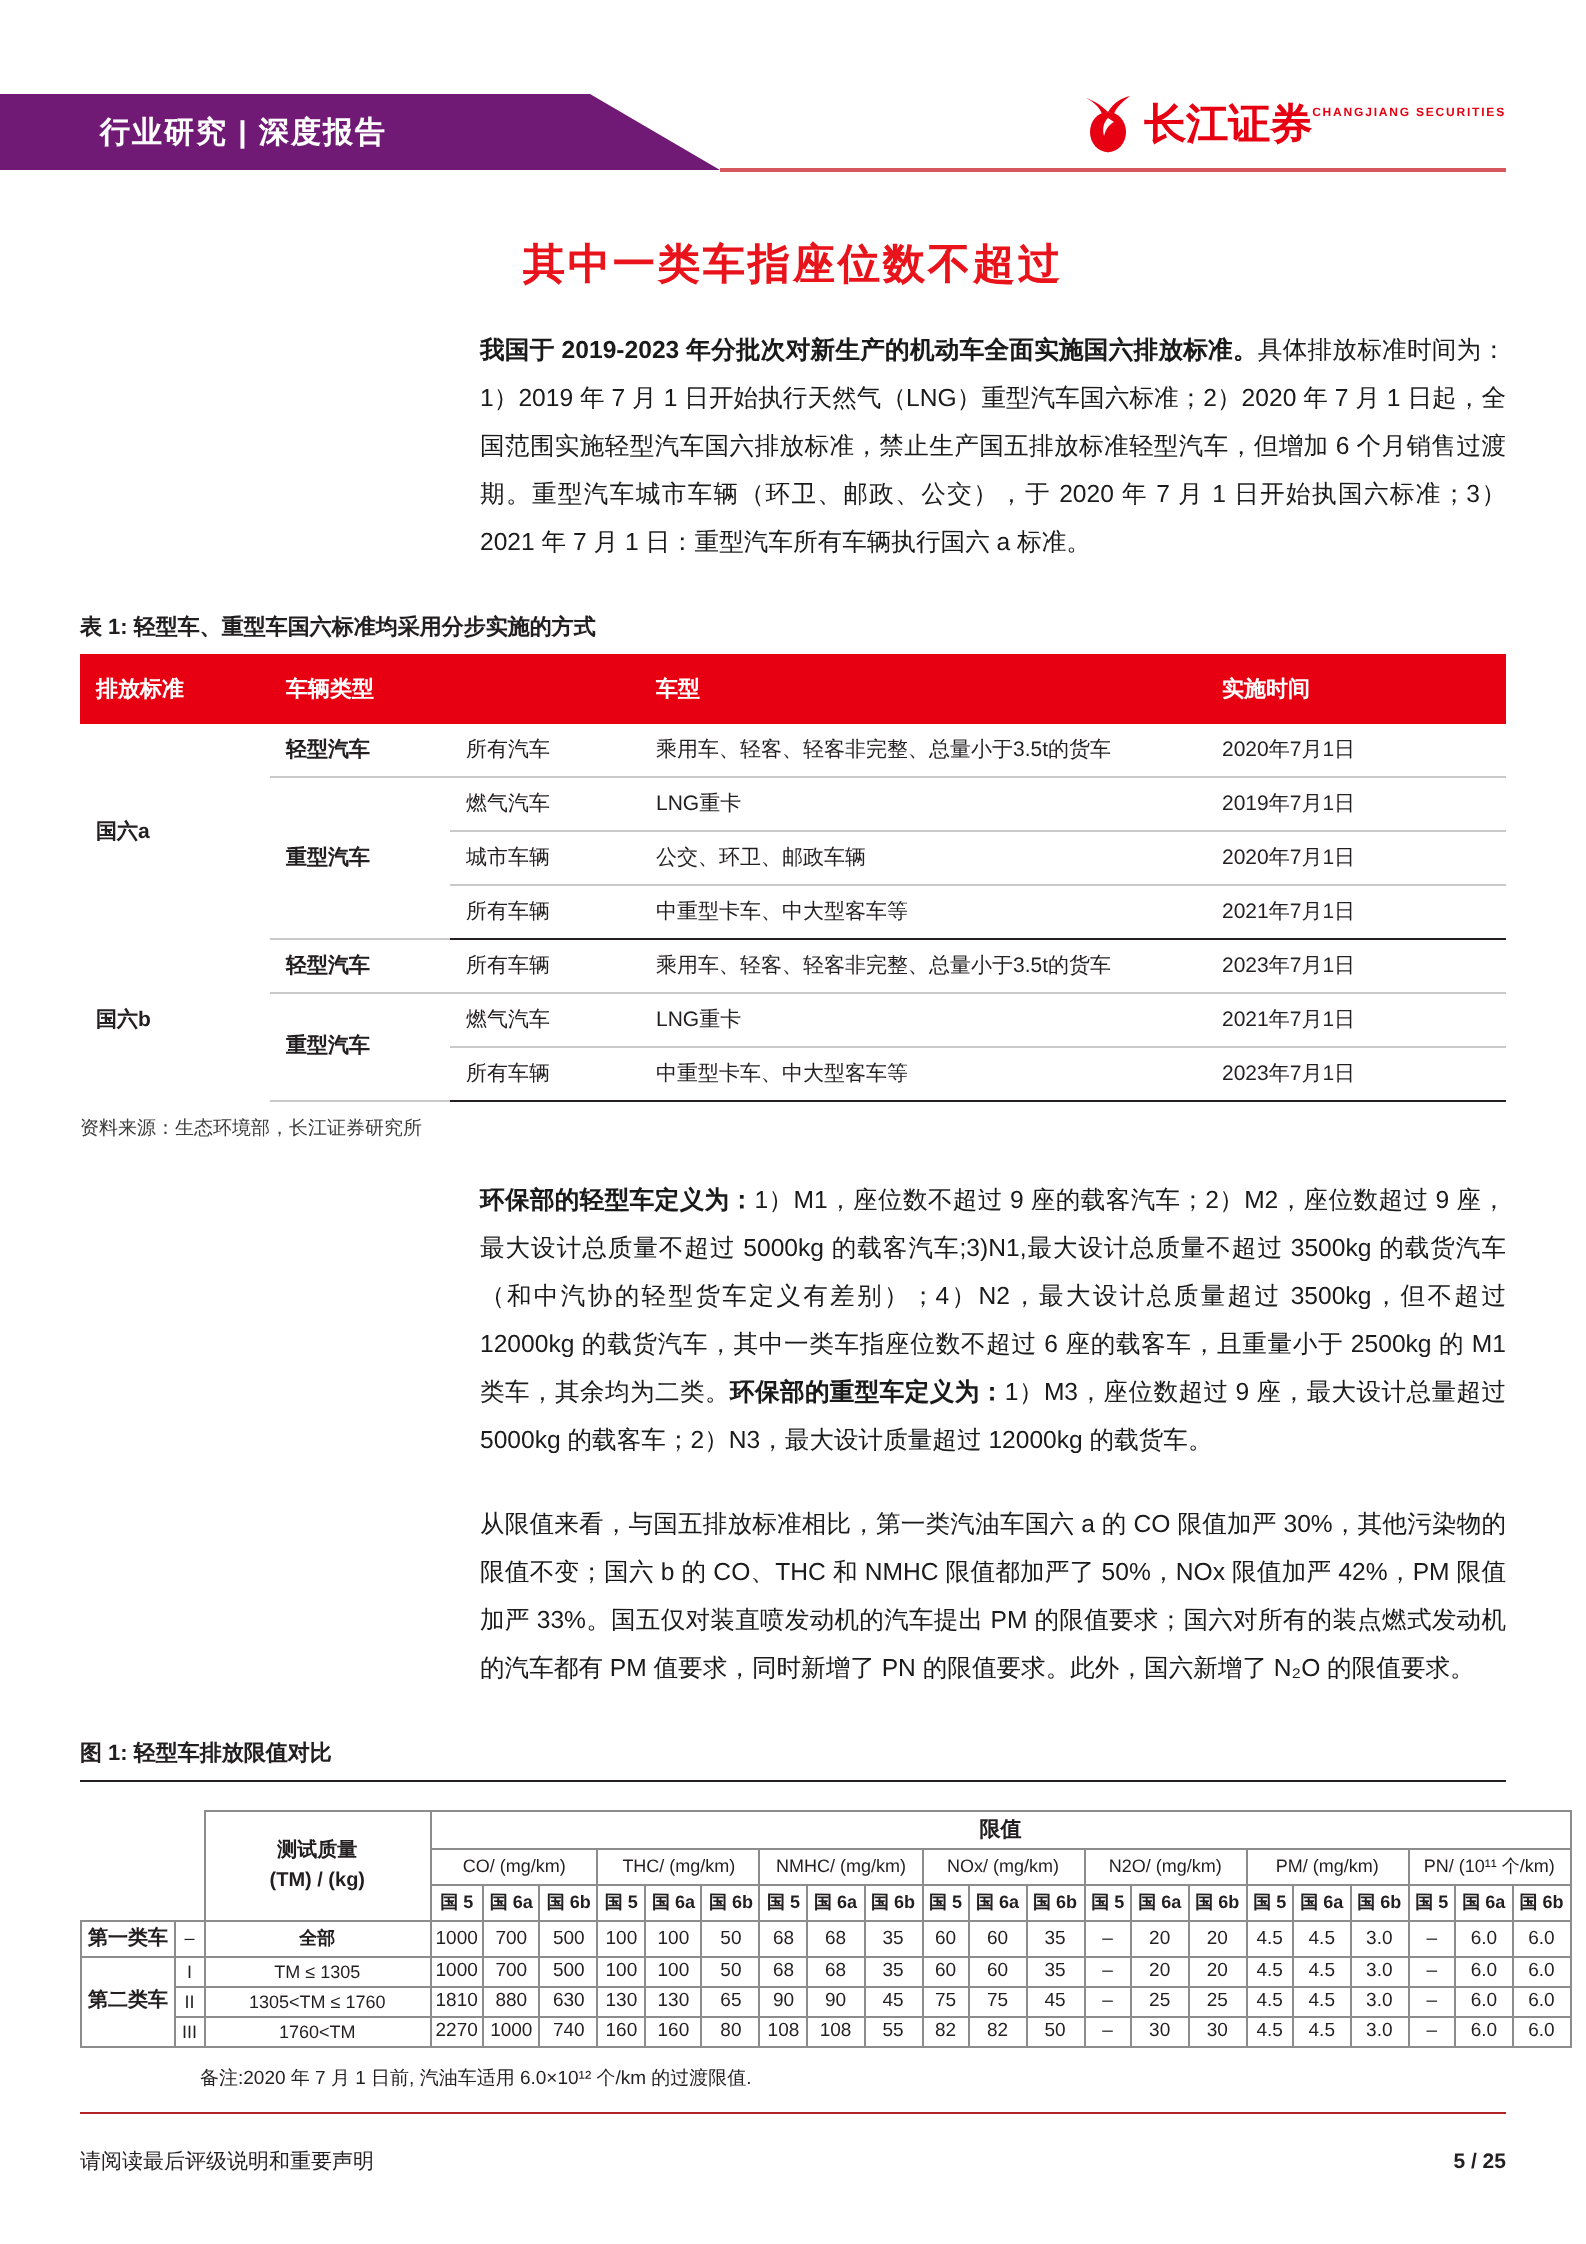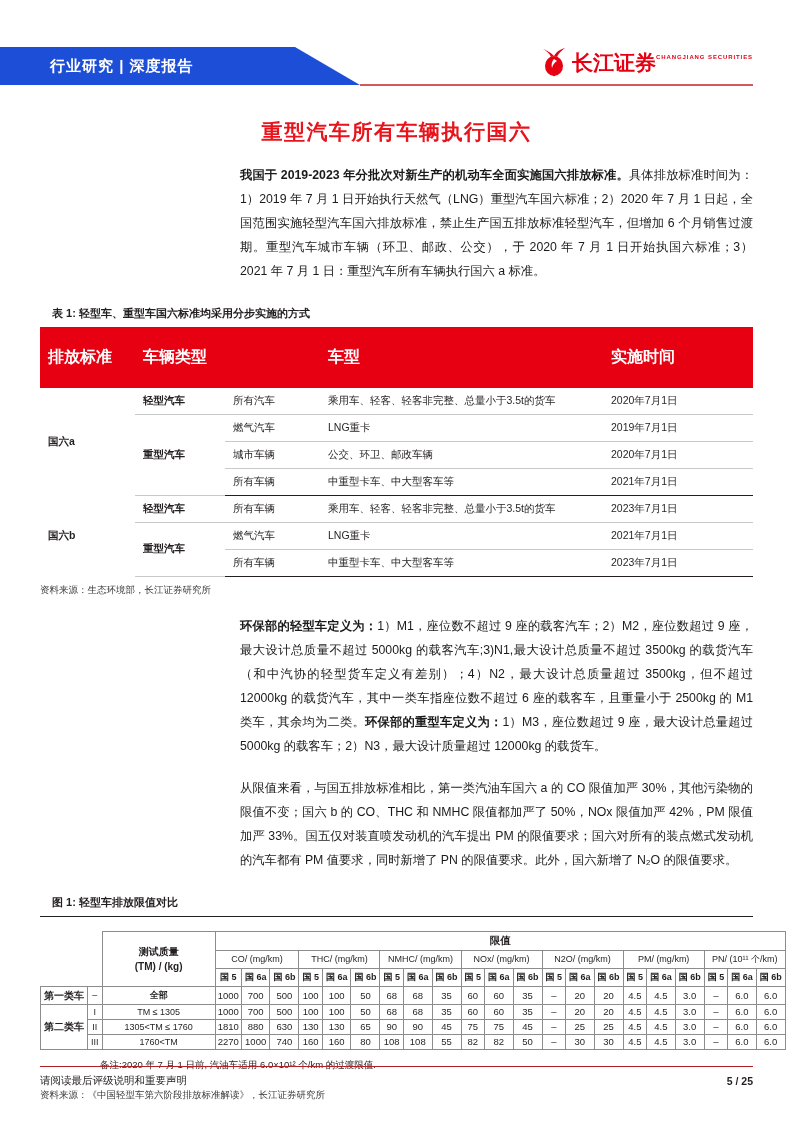--- a/index.html
+++ b/index.html
@@ -18,21 +18,21 @@
   
   .header {
     position: relative;
     height: 96px;
   }
   .hdr-tab {
     position: absolute;
     left: 0; top: 47px;
     height: 38px;
     width: 360px;
-    background: #1d4ed8;
+    background: #701a75;
     clip-path: polygon(0 0, 295px 0, 360px 100%, 0 100%);
     display: flex;
     align-items: center;
   }
   .hdr-tab-label {
     color: #ffffff;
     font-size: 15px;
     font-weight: bold;
     letter-spacing: 1px;
     margin-left: 50px;
@@ -96,41 +96,41 @@
     text-justify: inter-ideograph;
     color: #1a1a1a;
   }
   .para b { font-weight: bold; }
 
   
   .exhibit-caption {
     font-size: 11px;
     font-weight: bold;
     color: #231f20;
-    margin: 22px 0 6px 12px;
+    margin: 22px 0 6px 0;
   }
   .source-line {
     font-size: 9.5px;
     color: #3a3a3a;
     margin: 7px 0 0 0;
   }
 
   
   table.t1 {
     width: 100%;
     border-collapse: collapse;
     font-size: 10.5px;
   }
   table.t1 thead th {
     background: #e60012;
     color: #ffffff;
     font-weight: bold;
     text-align: left;
-    padding: 20px 8px;
-    font-size: 16px;
+    padding: 10px 8px;
+    font-size: 11px;
     white-space: nowrap;
   }
   table.t1 td {
     padding: 6px 8px;
     vertical-align: middle;
     color: #231f20;
     border-bottom: 1px solid #c9c9c9;
   }
   table.t1 tr.grp-end td { border-bottom: 1.6px solid #231f20; }
   table.t1 tr.last-row td { border-bottom: 1.6px solid #231f20; }
@@ -169,21 +169,21 @@
     font-size: 9.5px;
     color: #231f20;
     margin: 9px 0 0 60px;
   }
 
   
   .footer {
     position: absolute;
     left: 40px; right: 40px; bottom: 34px;
     border-top: 1.3px solid #b22222;
-    padding-top: 7px;
+    padding-top: 17px;
     display: flex;
     justify-content: space-between;
     align-items: center;
     font-size: 10.5px;
     color: #231f20;
   }
   .footer .pg { font-weight: bold; }
 </style>
 </head>
 <body>
@@ -203,21 +203,21 @@
         <circle cx="13" cy="28" r="1.2" fill="#e60012"></circle>
       </svg>
     </span>
     <span class="logo-text">
       <span class="logo-cn">长江证券</span>
       <span class="logo-en">CHANGJIANG SECURITIES</span>
     </span>
   </div>
 </div>
 
-<div class="page-title">重型汽车所有车辆执行国六</div>
+<div class="page-title">其中一类车指座位数不超过</div>
 
 <div class="content">
 
   <p class="para">
     <b>我国于 2019-2023 年分批次对新生产的机动车全面实施国六排放标准。</b><span>具体排放标准时间为：1）2019 年 7 月 1 日开始执行天然气（LNG）重型汽车国六标准；2）2020 年 7 月 1 日起，全国范围实施轻型汽车国六排放标准，禁止生产国五排放标准轻型汽车，但增加 6 个月销售过渡期。重型汽车城市车辆（环卫、邮政、公交），于 2020 年 7 月 1 日开始执国六标准；3）2021 年 7 月 1 日：重型汽车所有车辆执行国六 a 标准。</span>
   </p>
 
   <div class="exhibit-caption">表 1: 轻型车、重型车国六标准均采用分步实施的方式</div>
   <div class="t1-wrap">
     <table class="t1">
@@ -429,20 +429,19 @@
           <td class="num">4.5</td>
           <td class="num">3.0</td>
           <td class="num">–</td>
           <td class="num">6.0</td>
           <td class="num">6.0</td>
         </tr>
       </tbody>
     </table>
     <div class="note">备注:2020 年 7 月 1 日前, 汽油车适用 6.0×10¹² 个/km 的过渡限值.</div>
   </div>
-  <div class="source-line">资料来源：《中国轻型车第六阶段排放标准解读》，长江证券研究所</div>
 
 </div>
 
 <div class="footer">
   <span>请阅读最后评级说明和重要声明</span>
   <span class="pg">5 / 25</span>
 </div>
 
 </body></html>

